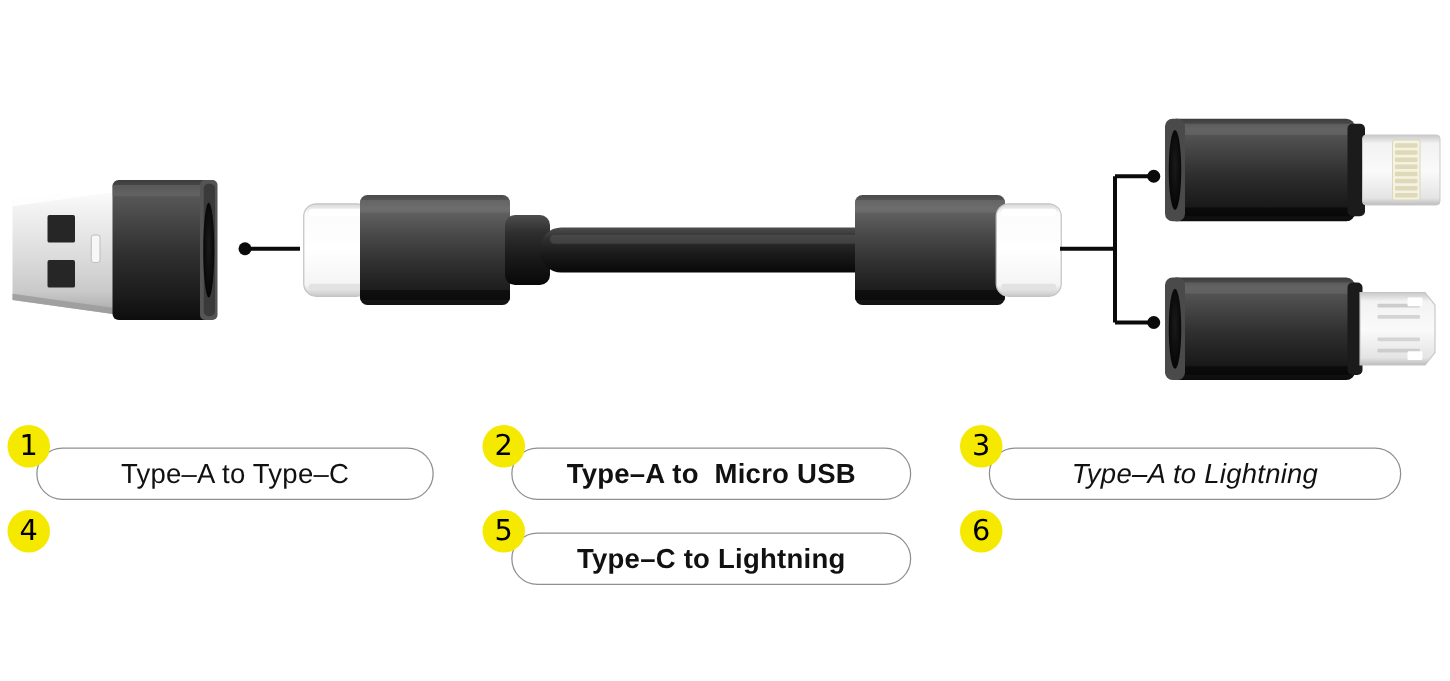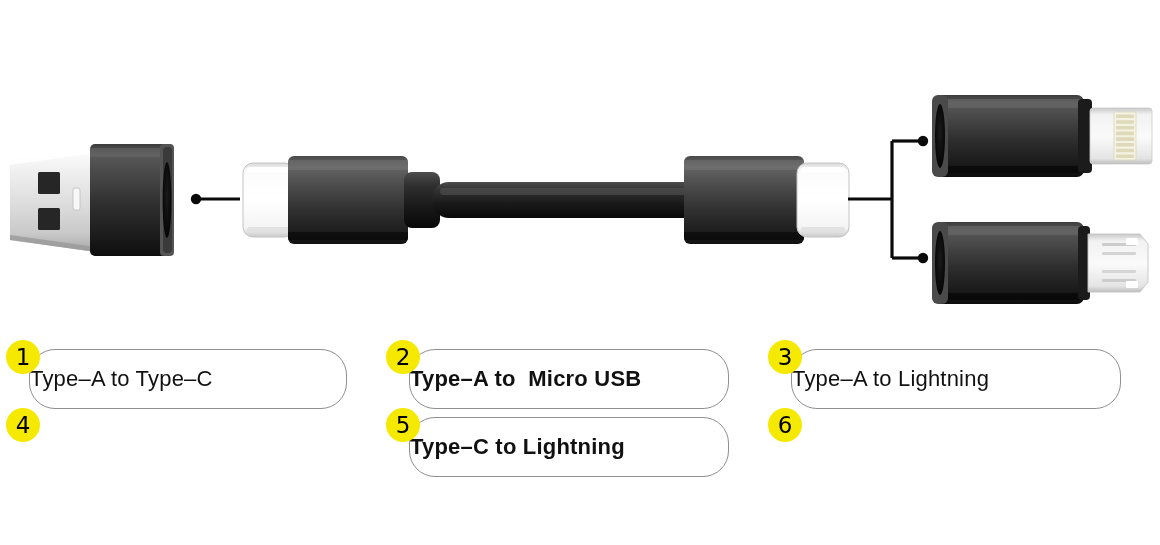--- a/index.html
+++ b/index.html
@@ -75,33 +75,33 @@
     font-family: "DejaVu Sans", sans-serif;
     margin-left: 6px;
   }
   .legend-cell.col-2 .badge { margin-left: 6px; }
   .legend-cell.col-3 .badge { margin-left: 8px; }
 
   .pill {
     position: relative;
     z-index: 2;
     margin-left: -11px;
-    height: 60px;
+    height: 42px;
     border: 1.3px solid #8f8f8f;
     border-radius: 26px;
     background: #ffffff;
     display: flex;
     align-items: center;
-    justify-content: flex-start;
+    justify-content: center;
     box-sizing: border-box;
     margin-top: 44px;
   }
   .legend-cell.col-1 .pill { width: 318px; }
   .legend-cell.col-2 .pill { width: 320px; font-weight: bold; }
-  .legend-cell.col-3 .pill { width: 330px; }
+  .legend-cell.col-3 .pill { width: 330px; font-style: italic; }
 
   .pill-label {
     font-size: 22px;
     color: #111111;
     white-space: pre;
     letter-spacing: 0.2px;
     font-family: "Liberation Sans", sans-serif;
   }
 </style>
 </head>

